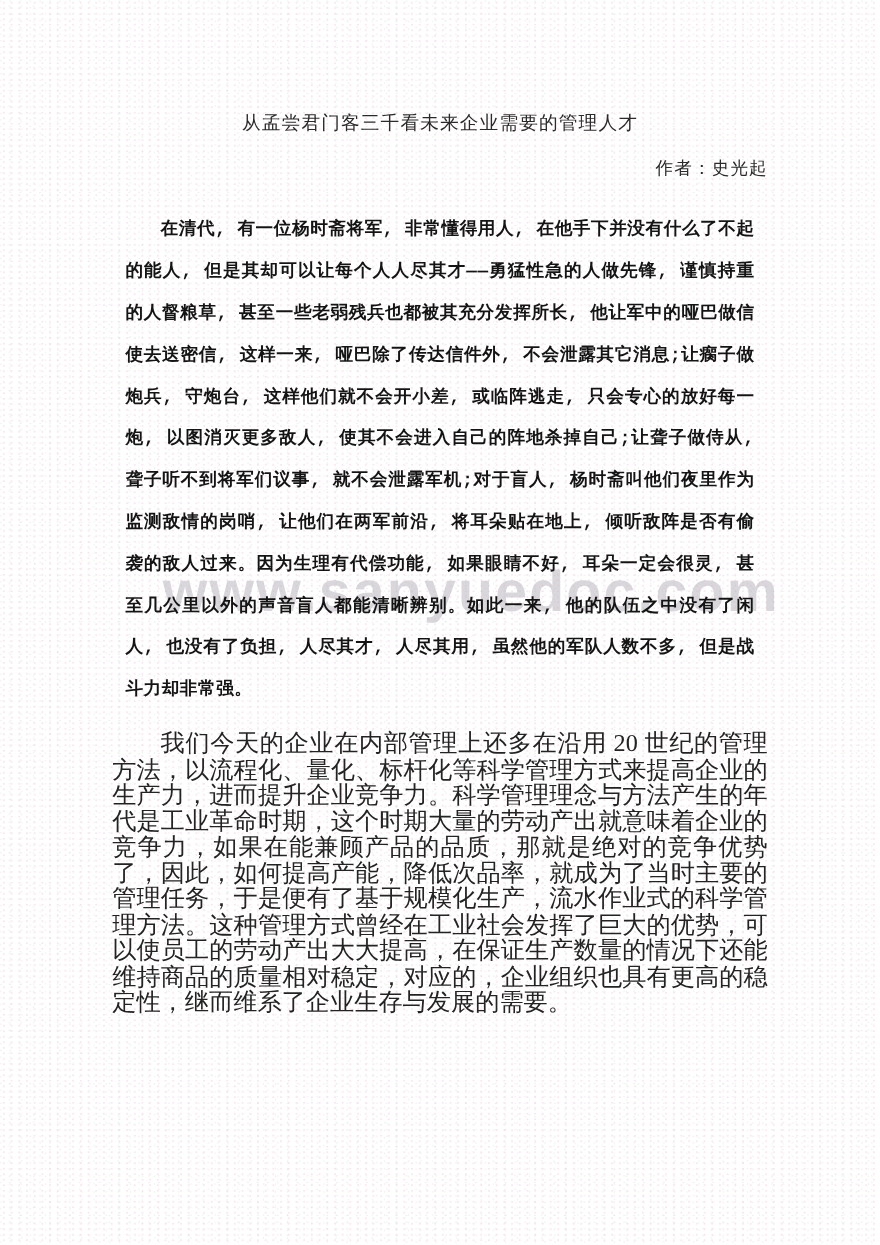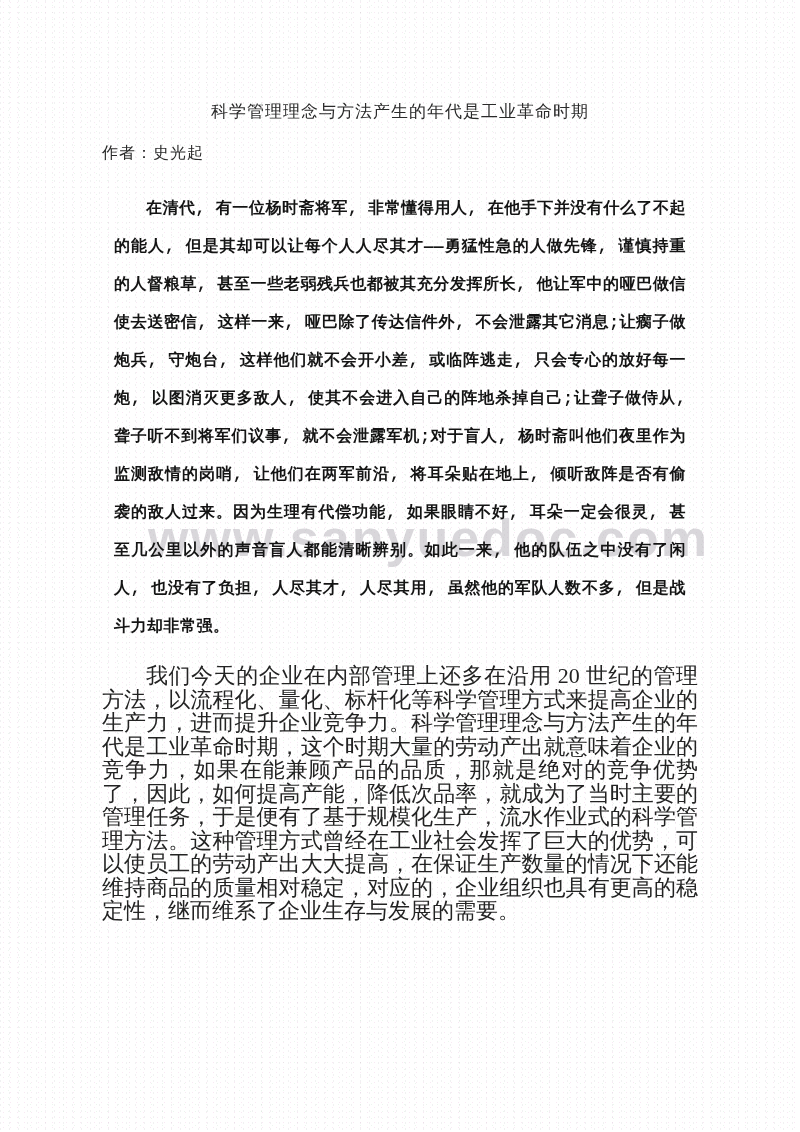--- a/index.html
+++ b/index.html
@@ -38,21 +38,21 @@
     padding-top: 100px;
     text-align: center;
     font-size: 17px;
     font-weight: 400;
     color: #2a2a2a;
     letter-spacing: 1px;
   }
   .doc-author {
     margin: 0;
     margin-top: 20px;
-    text-align: left;
+    text-align: right;
     font-size: 16px;
     color: #2a2a2a;
     letter-spacing: 1px;
   }
   .para-1 {
     margin: 12px;
     margin-top: 26px;
     font-family: Liberation Mono, monospace;
     font-weight: 700;
     font-size: 16px;
@@ -102,21 +102,21 @@
 </style>
 </head>
 <body>
 
 <div class="page">
 
   <div class="watermark">www.sanyuedoc.com</div>
 
   <div class="content">
 
-    <h1 class="doc-title">科学管理理念与方法产生的年代是工业革命时期</h1>
+    <h1 class="doc-title">从孟尝君门客三千看未来企业需要的管理人才</h1>
 
     <div class="doc-author">作者：史光起</div>
 
     <p class="para-1">在清代, 有一位杨时斋将军, 非常懂得用人, 在他手下并没有什么了不起的能人, 但是其却可以让每个人人尽其才——勇猛性急的人做先锋, 谨慎持重的人督粮草, 甚至一些老弱残兵也都被其充分发挥所长, 他让军中的哑巴做信使去送密信, 这样一来, 哑巴除了传达信件外, 不会泄露其它消息;让瘸子做炮兵, 守炮台, 这样他们就不会开小差, 或临阵逃走, 只会专心的放好每一炮, 以图消灭更多敌人, 使其不会进入自己的阵地杀掉自己;让聋子做侍从, 聋子听不到将军们议事, 就不会泄露军机;对于盲人, 杨时斋叫他们夜里作为监测敌情的岗哨, 让他们在两军前沿, 将耳朵贴在地上, 倾听敌阵是否有偷袭的敌人过来。因为生理有代偿功能, 如果眼睛不好, 耳朵一定会很灵, 甚至几公里以外的声音盲人都能清晰辨别。如此一来, 他的队伍之中没有了闲人, 也没有了负担, 人尽其才, 人尽其用, 虽然他的军队人数不多, 但是战斗力却非常强。</p>
 
 
     <p class="para-body">我们今天的企业在内部管理上还多在沿用 20 世纪的管理方法，以流程化、量化、标杆化等科学管理方式来提高企业的生产力，进而提升企业竞争力。科学管理理念与方法产生的年代是工业革命时期，这个时期大量的劳动产出就意味着企业的竞争力，如果在能兼顾产品的品质，那就是绝对的竞争优势了，因此，如何提高产能，降低次品率，就成为了当时主要的管理任务，于是便有了基于规模化生产，流水作业式的科学管理方法。这种管理方式曾经在工业社会发挥了巨大的优势，可以使员工的劳动产出大大提高，在保证生产数量的情况下还能维持商品的质量相对稳定，对应的，企业组织也具有更高的稳定性，继而维系了企业生存与发展的需要。</p>
 
 
   </div>

